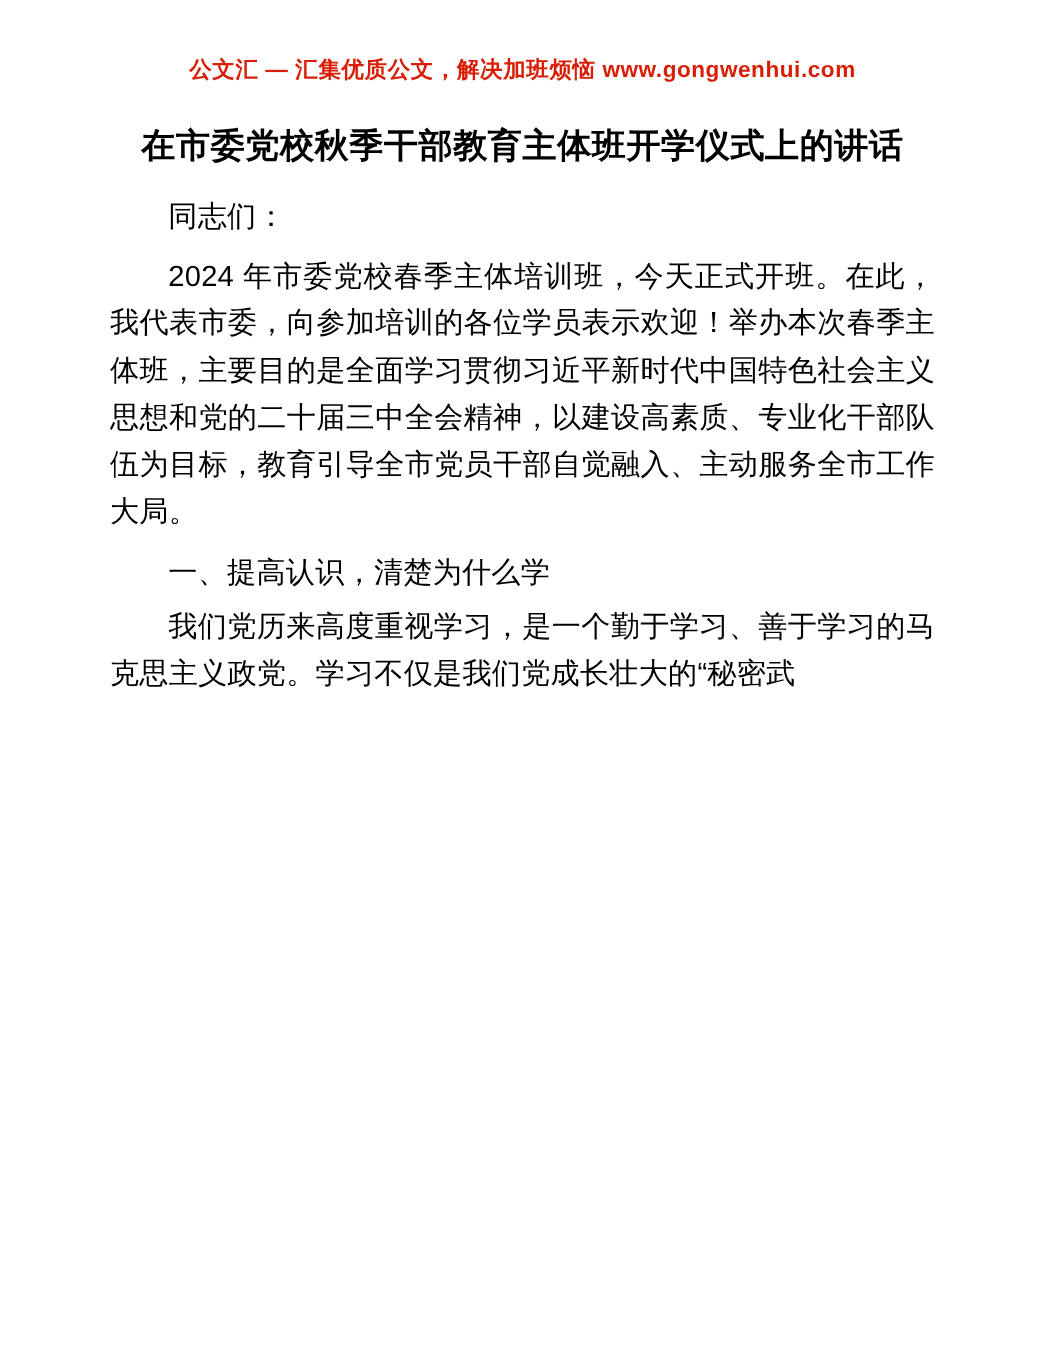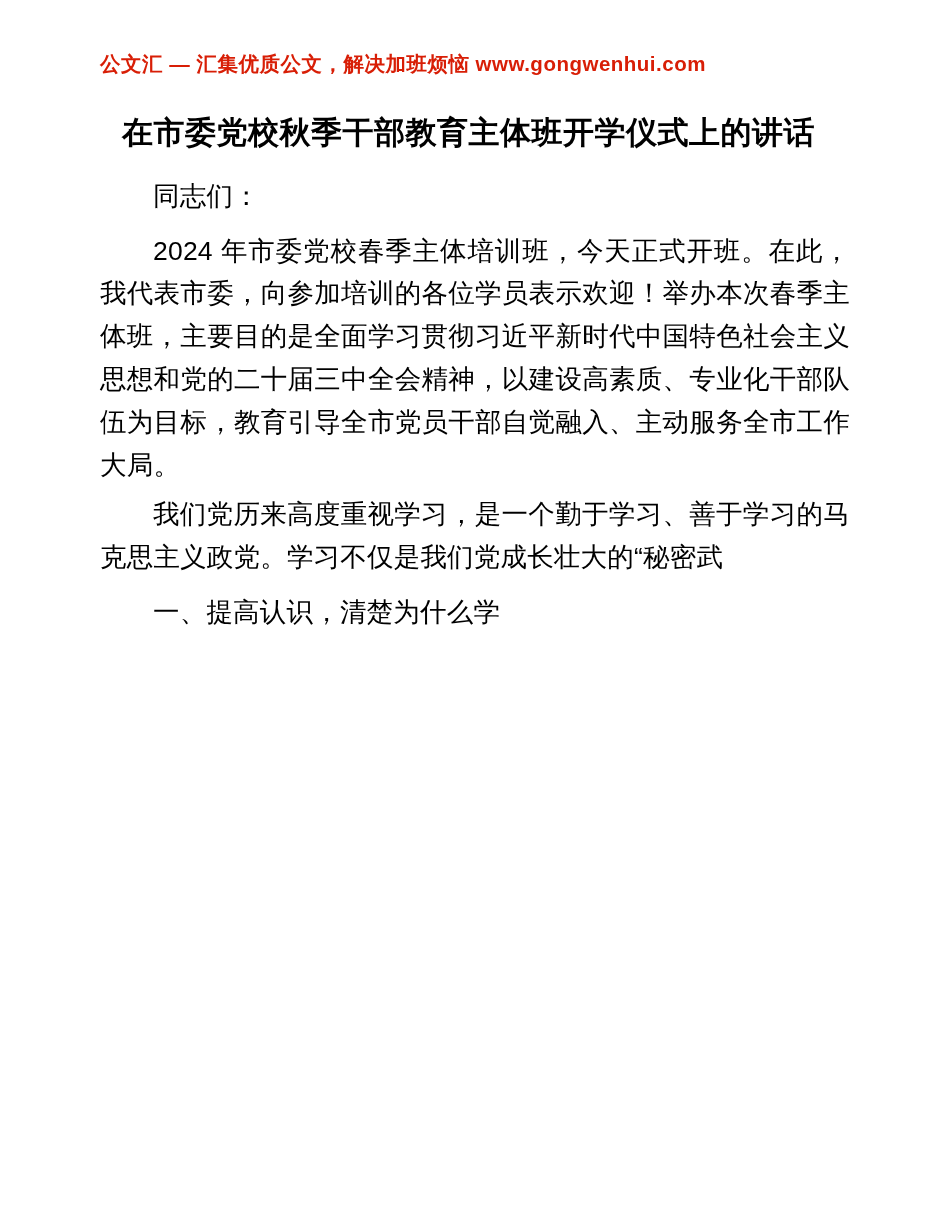--- a/index.html
+++ b/index.html
@@ -15,30 +15,32 @@
     overflow: hidden;
   }
   .page {
     position: relative;
     width: 950px;
     height: 1230px;
     box-sizing: border-box;
     padding: 0 100px;
   }
   .watermark {
+    text-align: center;
     font-size: 20.5px;
     font-weight: bold;
     color: #d81e06;
     letter-spacing: 0.5px;
     padding-top: 52px;
     line-height: 1.2;
     white-space: nowrap;
   }
   .doc-title {
     margin-top: 34px;
+    text-align: center;
     font-size: 31px;
     font-weight: bold;
     line-height: 1.42;
     letter-spacing: 0.5px;
     color: #000;
     padding: 0 22px;
   }
   .body-text {
     margin-top: 22px;
   }
@@ -70,17 +72,17 @@
 
 <div class="page">
 
   <div class="watermark">公文汇 — 汇集优质公文，解决加班烦恼 www.gongwenhui.com</div>
 
   <h1 class="doc-title">在市委党校秋季干部教育主体班开学仪式上的讲话</h1>
 
   <div class="body-text">
     <p class="para salutation">同志们：</p>
     <p class="para">2024 年市委党校春季主体培训班，今天正式开班。在此，我代表市委，向参加培训的各位学员表示欢迎！举办本次春季主体班，主要目的是全面学习贯彻习近平新时代中国特色社会主义思想和党的二十届三中全会精神，以建设高素质、专业化干部队伍为目标，教育引导全市党员干部自觉融入、主动服务全市工作大局。</p>
+    <p class="para heading">一、提高认识，清楚为什么学</p>
     <p class="para clip-last">我们党历来高度重视学习，是一个勤于学习、善于学习的马克思主义政党。学习不仅是我们党成长壮大的“秘密武</p>
-    <p class="para heading">一、提高认识，清楚为什么学</p>
   </div>
 
 </div>
 
 </body></html>

